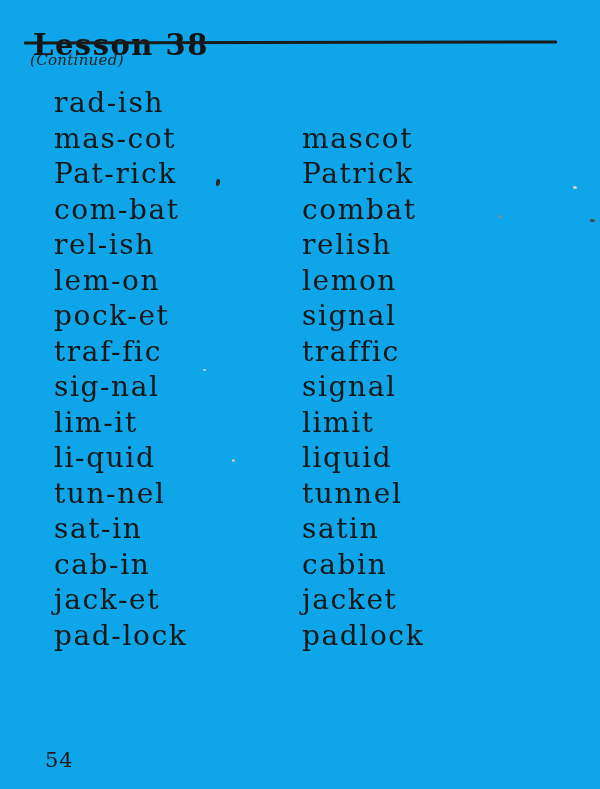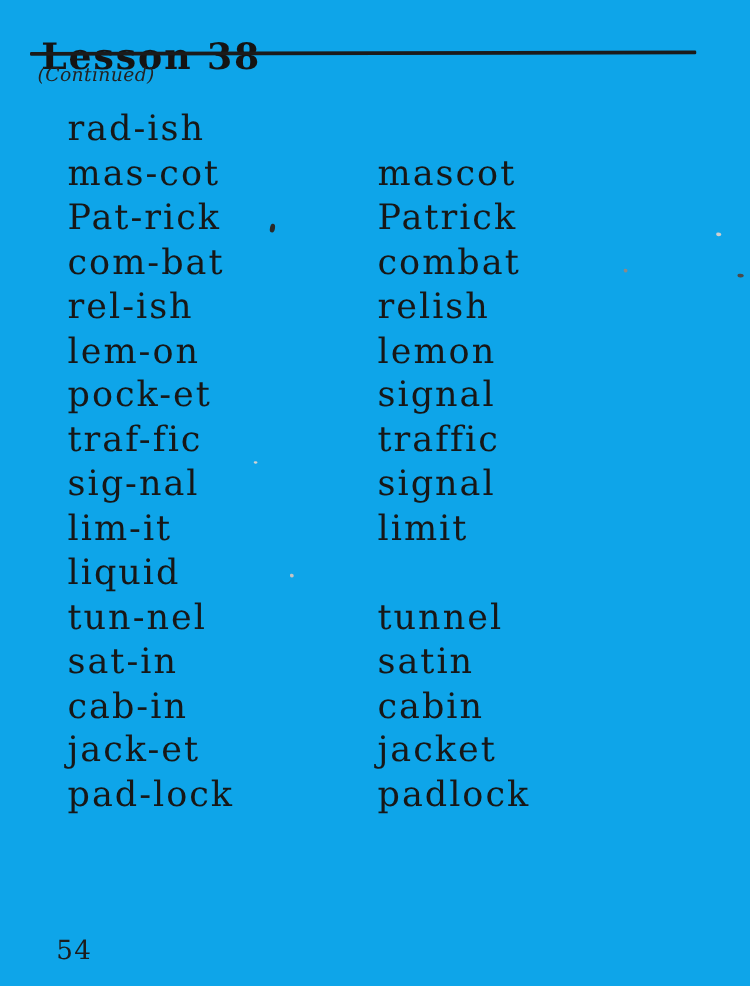--- a/index.html
+++ b/index.html
@@ -140,20 +140,21 @@
       </div>
       <div class="word-row">
         <span class="syll">sig-nal</span>
         <span class="whole">signal</span>
       </div>
       <div class="word-row">
         <span class="syll">lim-it</span>
         <span class="whole">limit</span>
       </div>
       <div class="word-row">
+        <span class="syll">li-quid</span>
         <span class="whole">liquid</span>
       </div>
       <div class="word-row">
         <span class="syll">tun-nel</span>
         <span class="whole">tunnel</span>
       </div>
       <div class="word-row">
         <span class="syll">sat-in</span>
         <span class="whole">satin</span>
       </div>

